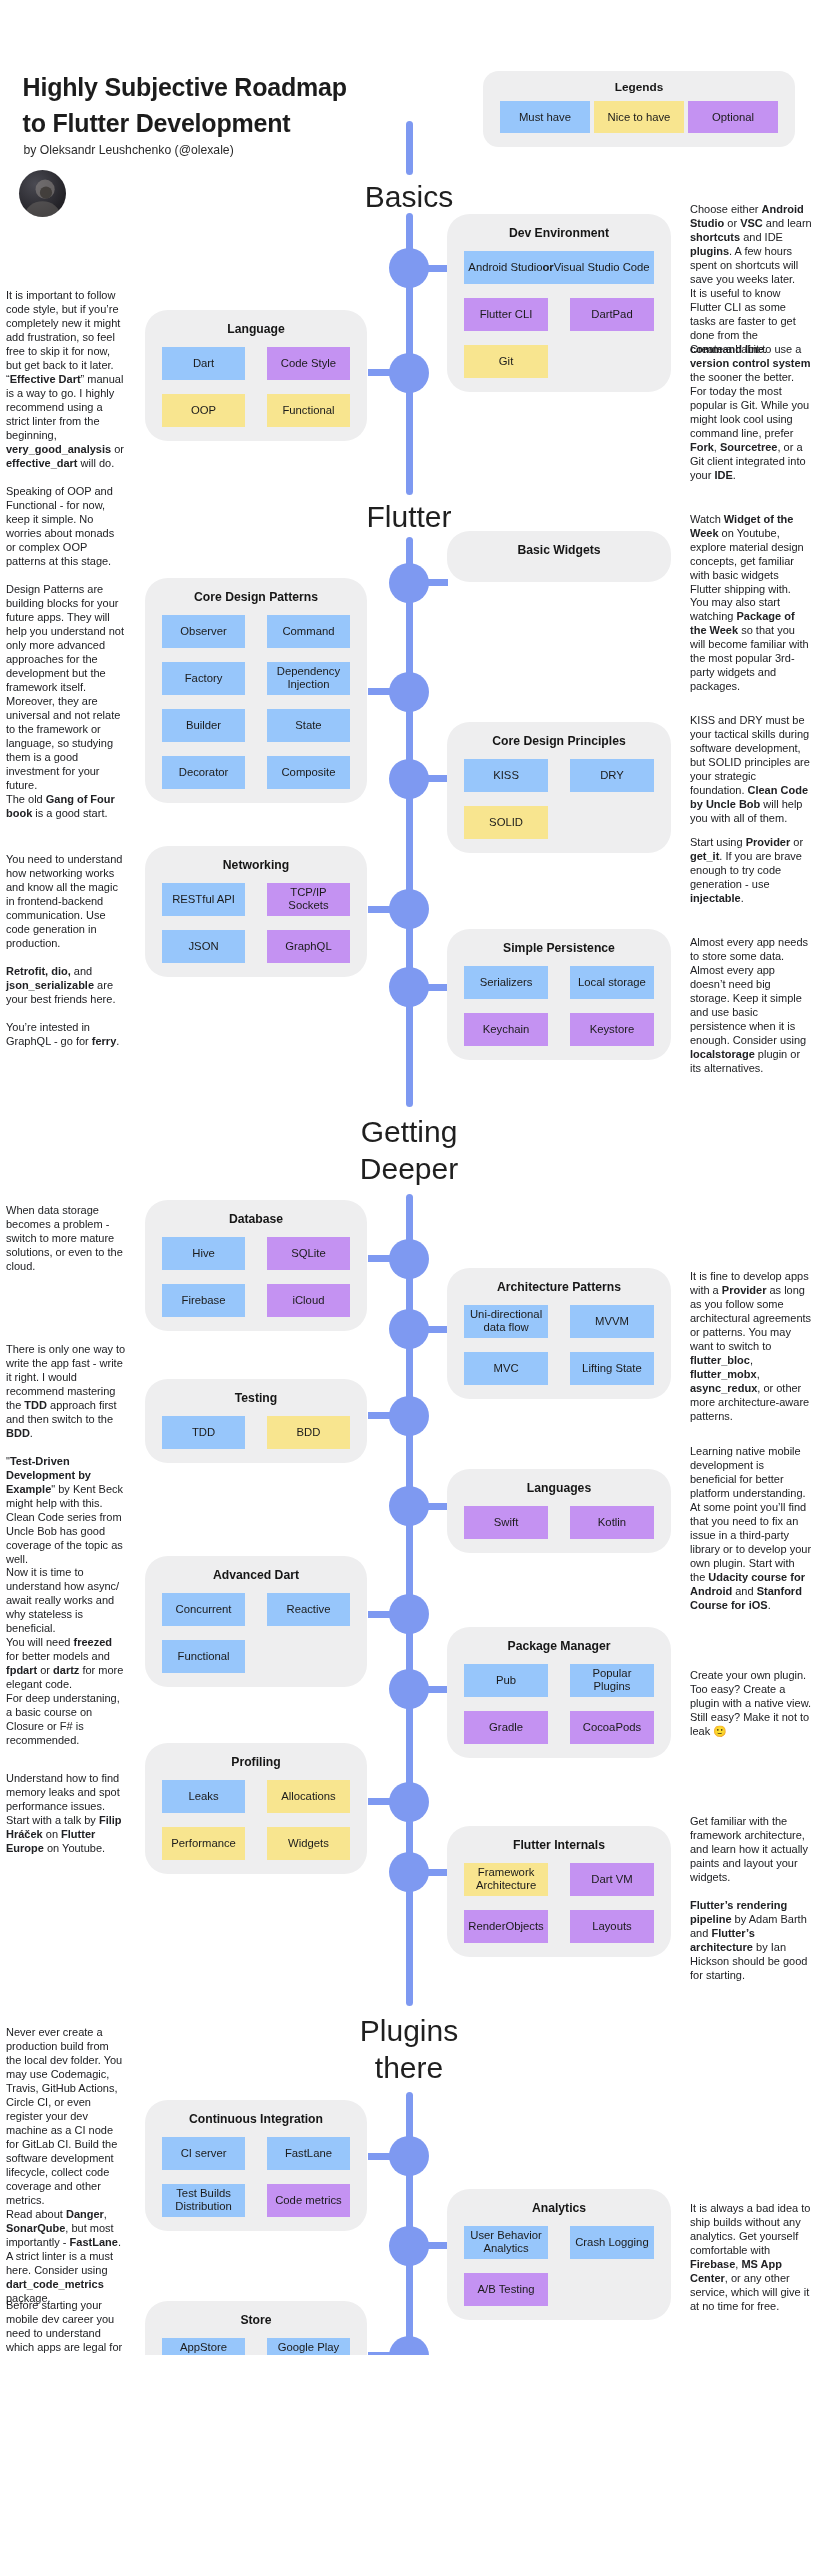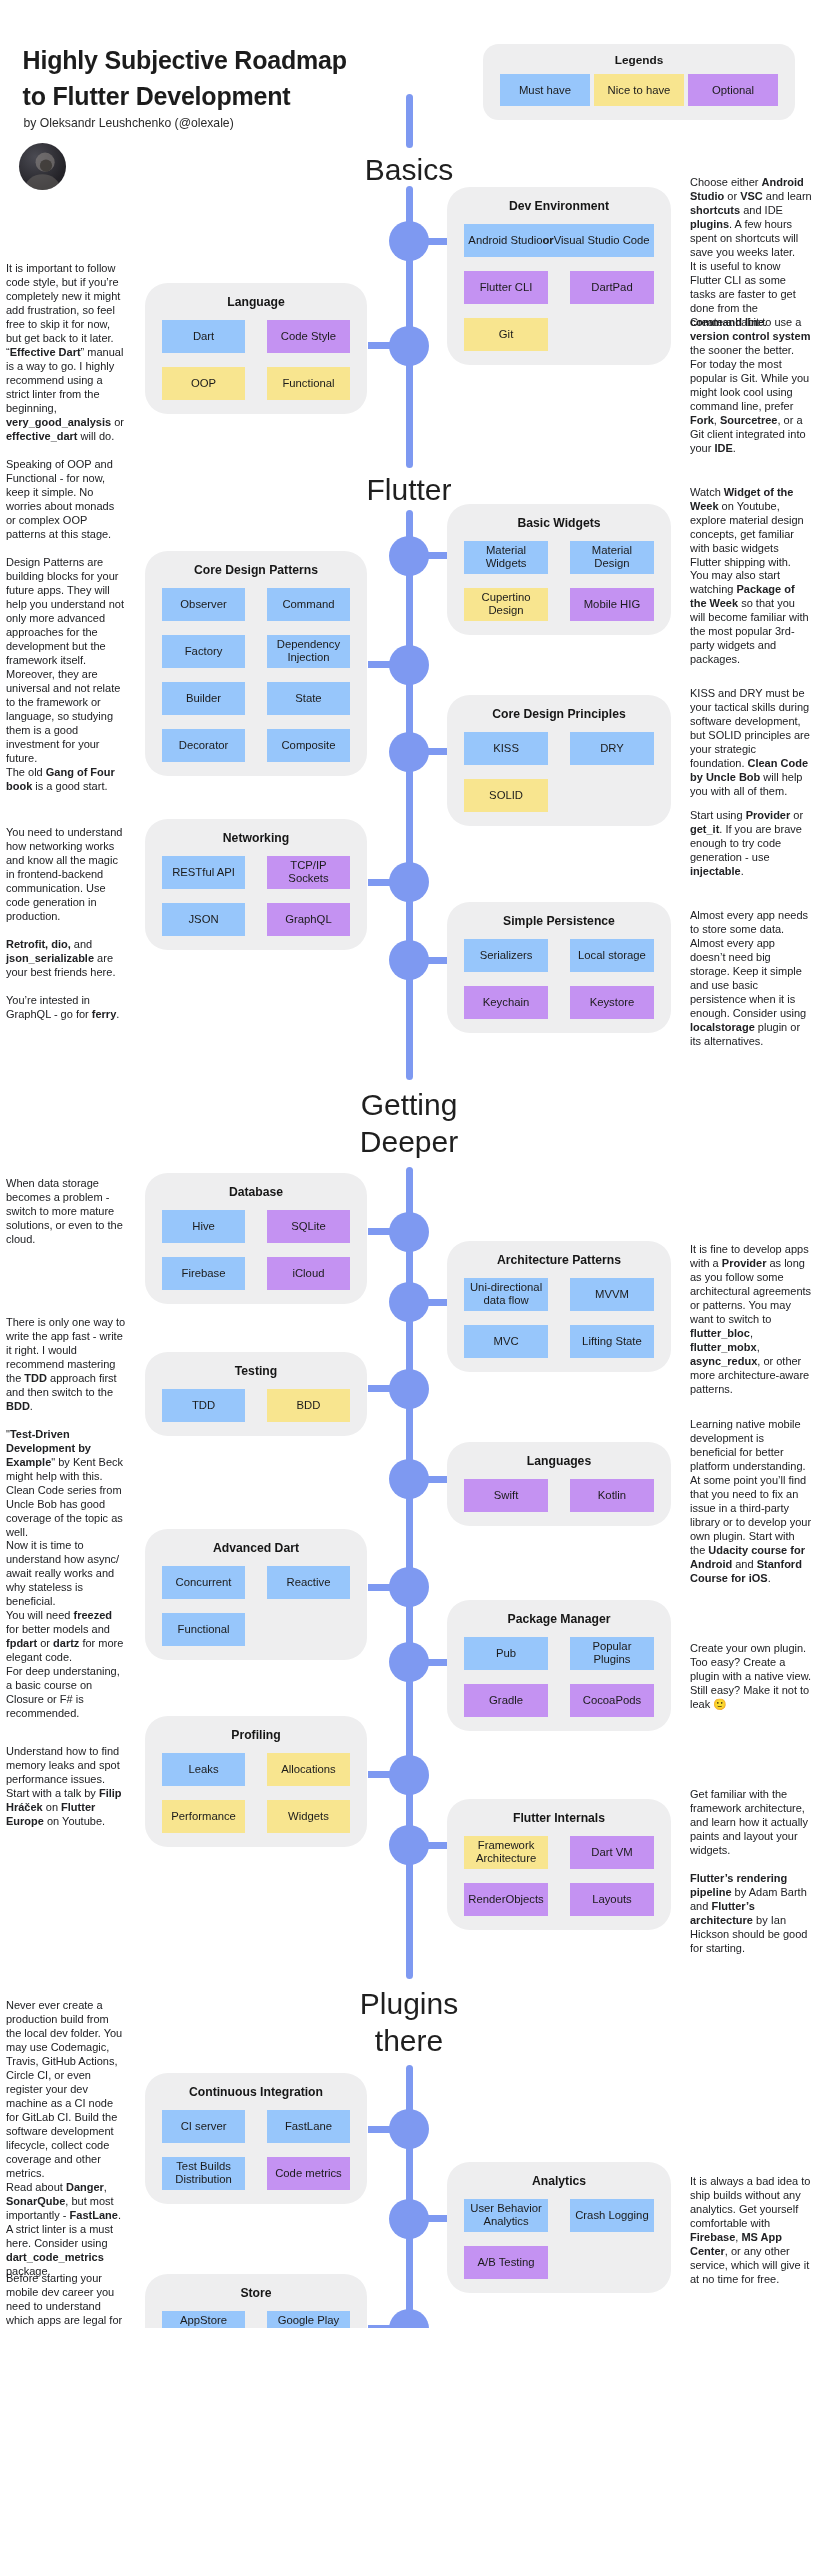--- a/index.html
+++ b/index.html
@@ -1,21 +1,21 @@
 <!DOCTYPE html>
 <html style="--must: #97C6FB; --nice: #F8E58F; --optional: #C492F2; --timeline: #7E99F1; --card_bg: #EEEEEF; --link: #4285F4;font-size:14px"><head>
 <meta charset="utf-8">
 <style>
   :root{
     --must:#97C6FB; --nice:#F8E58F; --optional:#C492F2;
     --timeline:#7E99F1; --card_bg:#EEEEEF; --link:#4285F4; --text:#202124;
   }
   html,body{margin:0;padding:0;background:#fff;}
   .stage{position:relative;width:819px;height:2328px;background:#fff;overflow:hidden;
-         font-family:"Liberation Sans",sans-serif;color:var(--text);}
+         font-family:"Liberation Sans",sans-serif;color:var(--text);margin-top:27px;}
   .page-title{position:absolute;left:22.6px;top:42px;font-size:25px;line-height:36px;
               font-weight:600;color:#1c1c1c;letter-spacing:-0.2px;}
   .byline{position:absolute;left:23.5px;top:116px;font-size:12.2px;color:#2a2a2a;}
   .avatar{position:absolute;left:19px;top:143px;width:47px;height:47px;border-radius:50%;
           background:radial-gradient(circle at 35% 30%,#4a4a52 0%,#232227 70%);overflow:hidden;}
   .avatar svg{position:absolute;left:0;top:0;}
   .legend{position:absolute;left:483px;top:44px;width:312px;height:76px;background:var(--card_bg);
           border-radius:15.7px;box-sizing:border-box;padding:8.7px 12.2px;}
   .legend-title{text-align:center;font-weight:bold;font-size:11.8px;color:#161616;margin-bottom:7.8px;}
   .legend-row{display:flex;gap:4px;justify-content:center;}
@@ -154,26 +154,20 @@
       <div class="card-title">Language</div>
       <div class="card-grid">
         <div class="item must">Dart</div>
         <div class="item optional">Code Style</div>
         <div class="item nice">OOP</div>
         <div class="item nice">Functional</div>
       </div>
     </div>
   <div class="card right" id="card-basic-widgets">
       <div class="card-title">Basic Widgets</div>
-      <div class="card-grid">
-        <div class="item must">Material Widgets</div>
-        <div class="item must">Material Design</div>
-        <div class="item nice">Cupertino Design</div>
-        <div class="item optional">Mobile HIG</div>
-      </div>
     </div>
   <div class="card left" id="card-core-design-patterns">
       <div class="card-title">Core Design Patterns</div>
       <div class="card-grid">
         <div class="item must">Observer</div>
         <div class="item must">Command</div>
         <div class="item must">Factory</div>
         <div class="item must">Dependency Injection</div>
         <div class="item must">Builder</div>
         <div class="item must">State</div>

